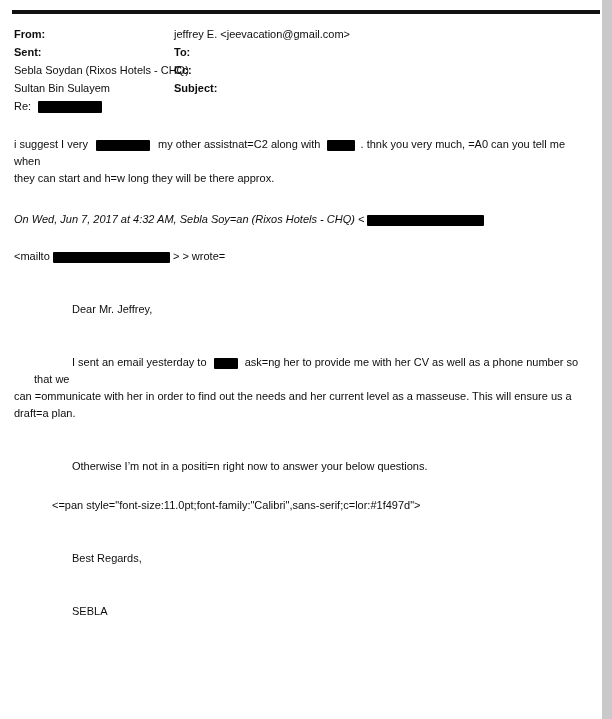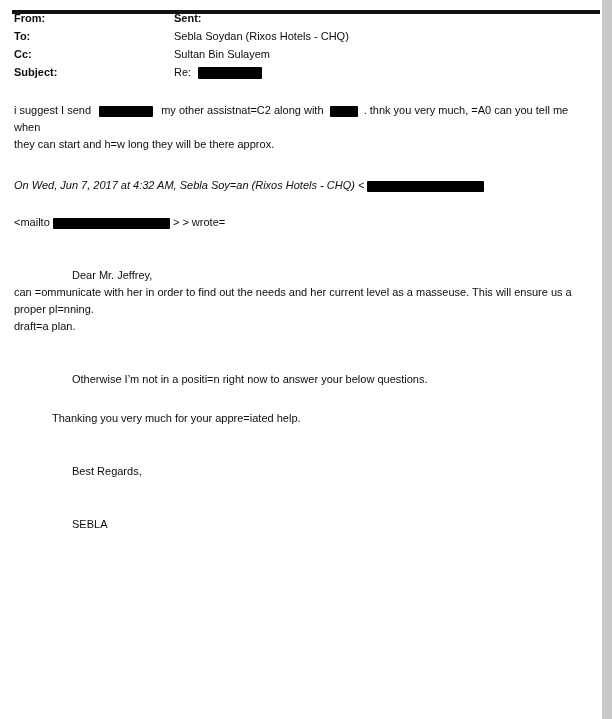--- a/index.html
+++ b/index.html
@@ -34,21 +34,21 @@
     position: absolute;
     left: 12px;
     top: 10px;
     width: 588px;
     height: 4px;
     background: #111111;
   }
   .content {
     position: absolute;
     left: 14px;
-    top: 10px;
+    top: 26px;
     width: 570px;
   }
 
   
   .hdr {
     display: grid;
     grid-template-columns: 160px 1fr;
     row-gap: 2px;
     font-size: 11px;
     line-height: 16px;
@@ -95,65 +95,70 @@
 
 <div class="page">
 
   <div class="scan-edge"></div>
   <div class="top-rule"></div>
 
   <div class="content">
 
     <div class="hdr">
       <div class="hdr-label">From:</div>
+      <div class="hdr-value">jeffrey E. &lt;jeevacation@gmail.com&gt;</div>
 
       <div class="hdr-label">Sent:</div>
 
       <div class="hdr-label">To:</div>
       <div class="hdr-value">Sebla Soydan (Rixos Hotels - CHQ)</div>
 
       <div class="hdr-label">Cc:</div>
       <div class="hdr-value">Sultan Bin Sulayem</div>
 
       <div class="hdr-label">Subject:</div>
       <div class="hdr-value">
         <span>Re:</span>
         <span class="redact tall" style="width:64px;margin-left:4px;"></span>
       </div>
     </div>
 
     <div class="para blk-1">
-      <span>i suggest I send</span>
+      <span>i suggest I very</span>
       <span class="redact" style="width:54px;margin:0 5px;"></span>
       <span>my other assistnat=C2  along with</span>
       <span class="redact" style="width:28px;margin:0 3px;"></span>
       <span>.   thnk you very much, =A0    can you tell me when</span>
     </div>
     <div class="para">they can start and h=w long they will be there  approx.</div>
 
     <div class="para blk-2">
       <span>On Wed, Jun 7, 2017 at 4:32 AM, Sebla Soy=an (Rixos Hotels - CHQ) &lt;</span>
       <span class="redact" style="width:117px;"></span>
     </div>
     <div class="para blk-3">
       <span>&lt;mailto</span>
       <span class="redact" style="width:117px;"></span>
       <span>&gt; &gt; wrote=</span>
     </div>
 
     <div class="para indent-1 gap-xl">Dear Mr. Jeffrey,</div>
 
+    <div class="para gap-xl">
+      <span style="display:inline-block;width:38px;"></span><span>I sent an email yesterday to</span>
+      <span class="redact" style="width:24px;margin:0 4px;"></span>
+      <span>ask=ng her to provide me with her CV as well as a phone number so that we</span>
+    </div>
     <div class="para">can =ommunicate with her in order to find out the needs and her current level as a masseuse. This will ensure us a</div>
-    <div class="para">proper pl=nning.</div>
 
     <div class="para">draft=a plan.</div>
 
     <div class="para indent-2 gap-xl">Otherwise I’m not in a positi=n right now to answer your below questions.</div>
 
+    <div class="para indent-2 gap-md mono-ish">&lt;=pan style="font-size:11.0pt;font-family:"Calibri",sans-serif;c=lor:#1f497d"&gt;</div>
 
-    <div class="para indent-2 gap-md">Thanking you very much for your appre=iated help.</div>
 
     <div class="para indent-2 gap-xl">Best Regards,</div>
 
     <div class="para indent-2 gap-xl">SEBLA</div>
 
   </div>
 </div>
 
 </body></html>

